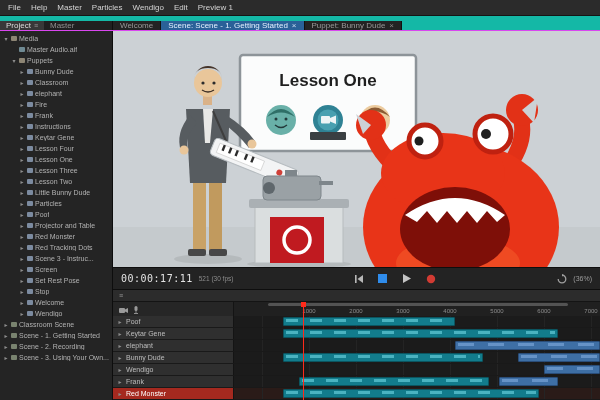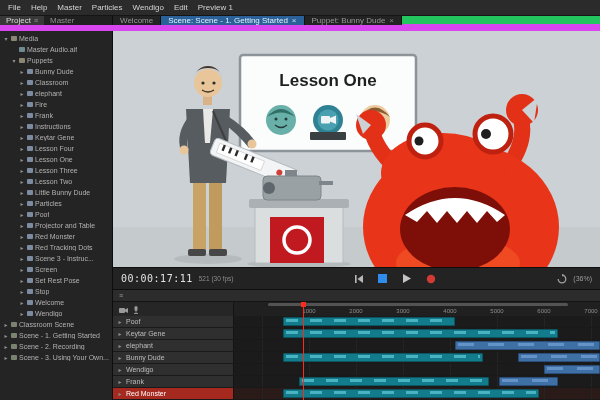--- a/index.html
+++ b/index.html
@@ -5,21 +5,21 @@
   html,body{margin:0;padding:0;background:#111;}
   *{box-sizing:border-box;}
   .app{width:600px;height:400px;position:relative;background:#1d1d1d;
        font-family:"Liberation Sans",sans-serif;color:#c8c8c8;overflow:hidden;
        -webkit-font-smoothing:antialiased;}
   
   .menubar{height:16px;background:#2b2b2b;display:flex;align-items:center;
            padding:0 3px;border-bottom:1px solid #151515;}
   .menu-item{padding:0 5px;font-size:8px;color:#d4d4d4;cursor:default;}
   
-  .tabstrip{height:15px;background:#22c55e;display:flex;align-items:flex-start;border-bottom:7px solid #d946ef;}
+  .tabstrip{height:15px;background:#14b8a6;display:flex;align-items:flex-end;border-bottom:1px solid #d946ef;}
   .panel-tabs{width:113px;display:flex;align-items:stretch;border-right:1px solid #0e0e0e;background:#202020;}
   .panel-tab{padding:0 6px;display:flex;align-items:center;gap:3px;font-size:8px;color:#8f8f8f;}
   .panel-tab.active{background:#383838;color:#dcdcdc;}
   .pmenu{font-size:7px;color:#9a9a9a;}
   .doc-tabs{display:flex;flex:1;align-items:stretch;}
   .doc-tab{display:flex;align-items:center;gap:4px;padding:0 7px;font-size:8px;
            color:#989898;border-right:1px solid #101010;background:#232323;}
   .doc-tab.active{background:#2a6198;color:#e3f0ff;}
   .close{font-size:8px;opacity:.85;line-height:1;}
   

